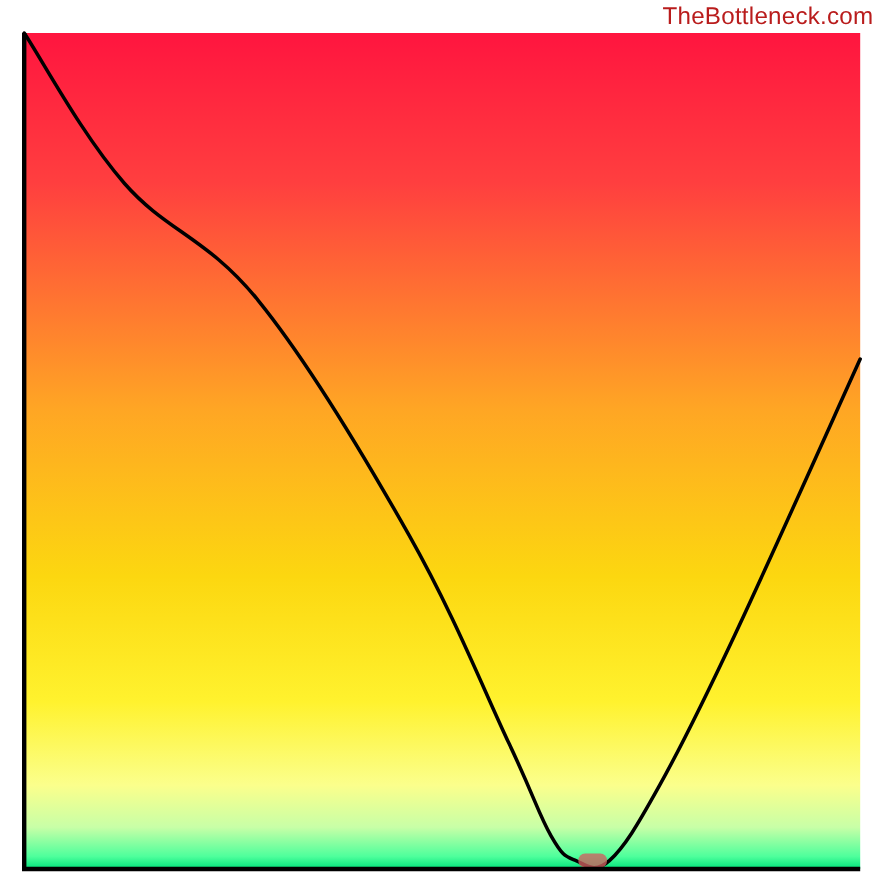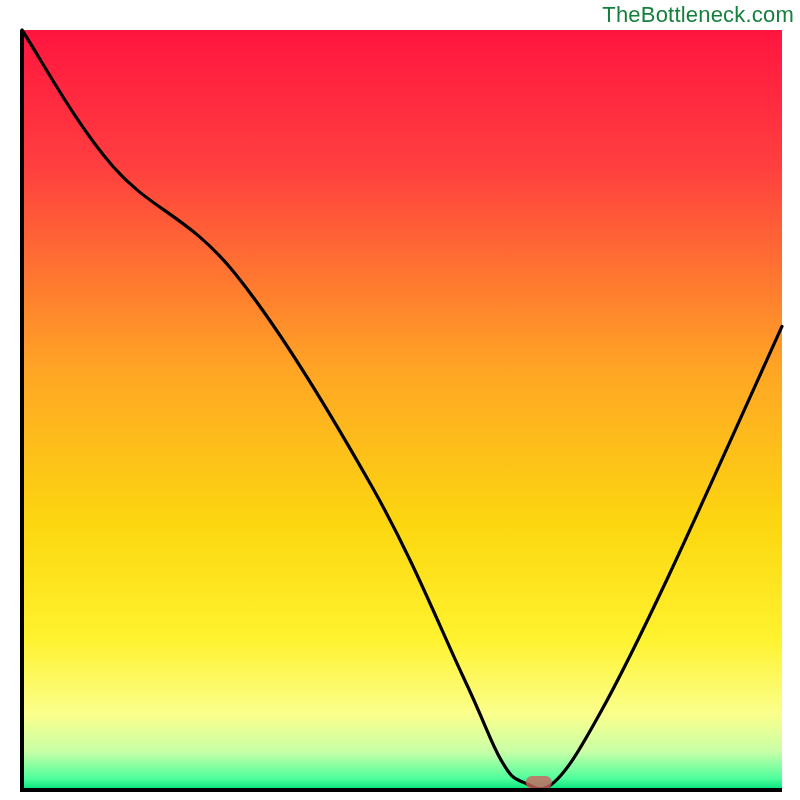--- a/index.html
+++ b/index.html
@@ -13,21 +13,21 @@
   .container {
     position: relative;
     width: 800px;
     height: 800px;
   }
   .watermark {
     position: absolute;
     top: 2px;
     right: 6px;
     font-size: 22px;
-    color: #15803d;
+    color: #b91c1c;
     font-weight: 500;
     letter-spacing: 0.2px;
     z-index: 10;
   }
   svg {
     display: block;
   }
 </style>
 </head>
 <body>

